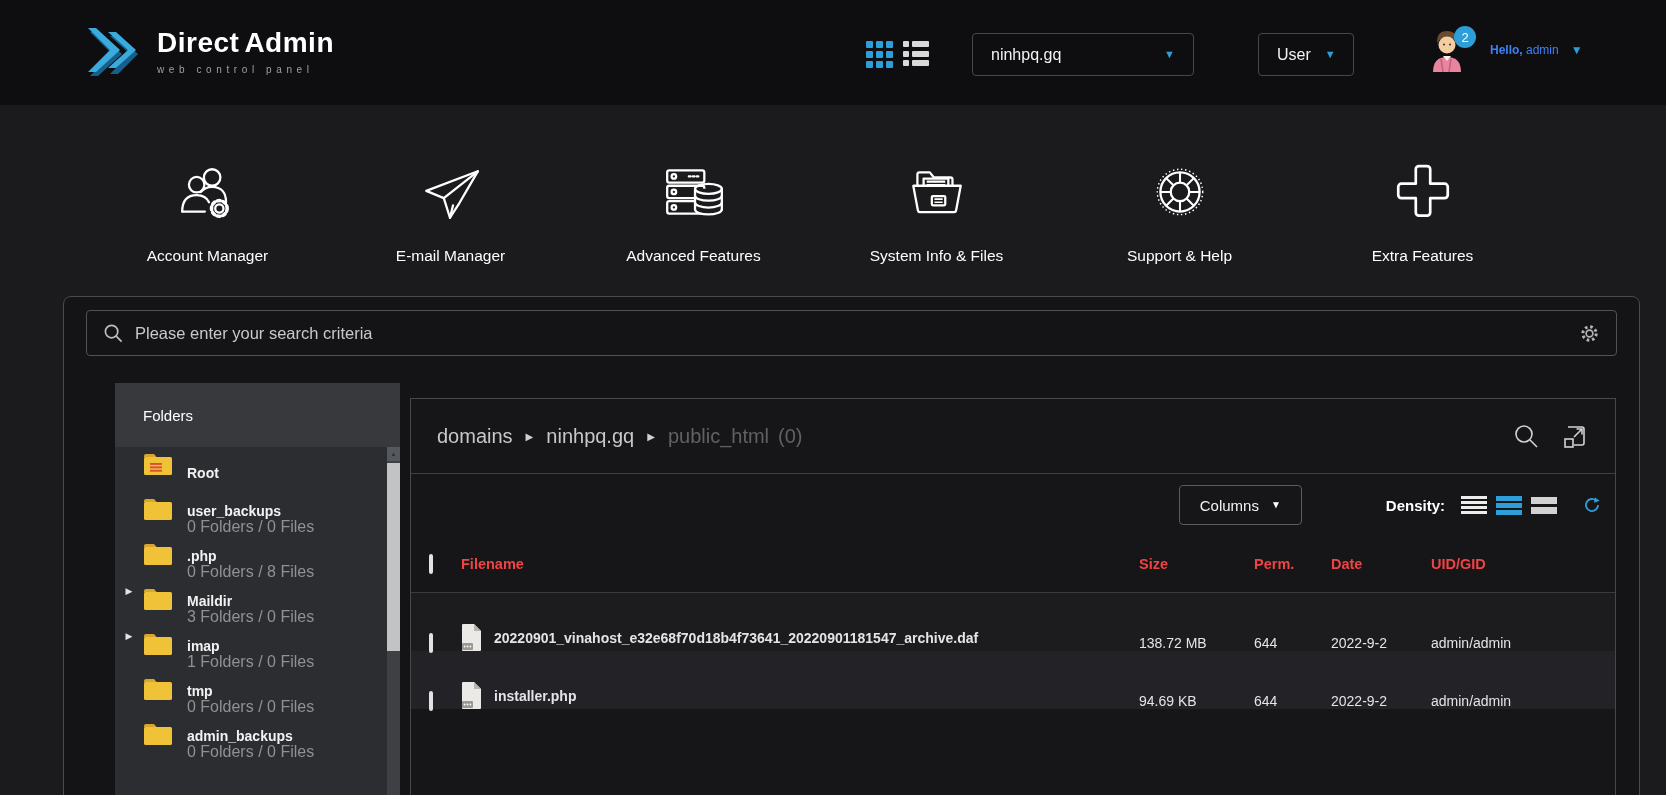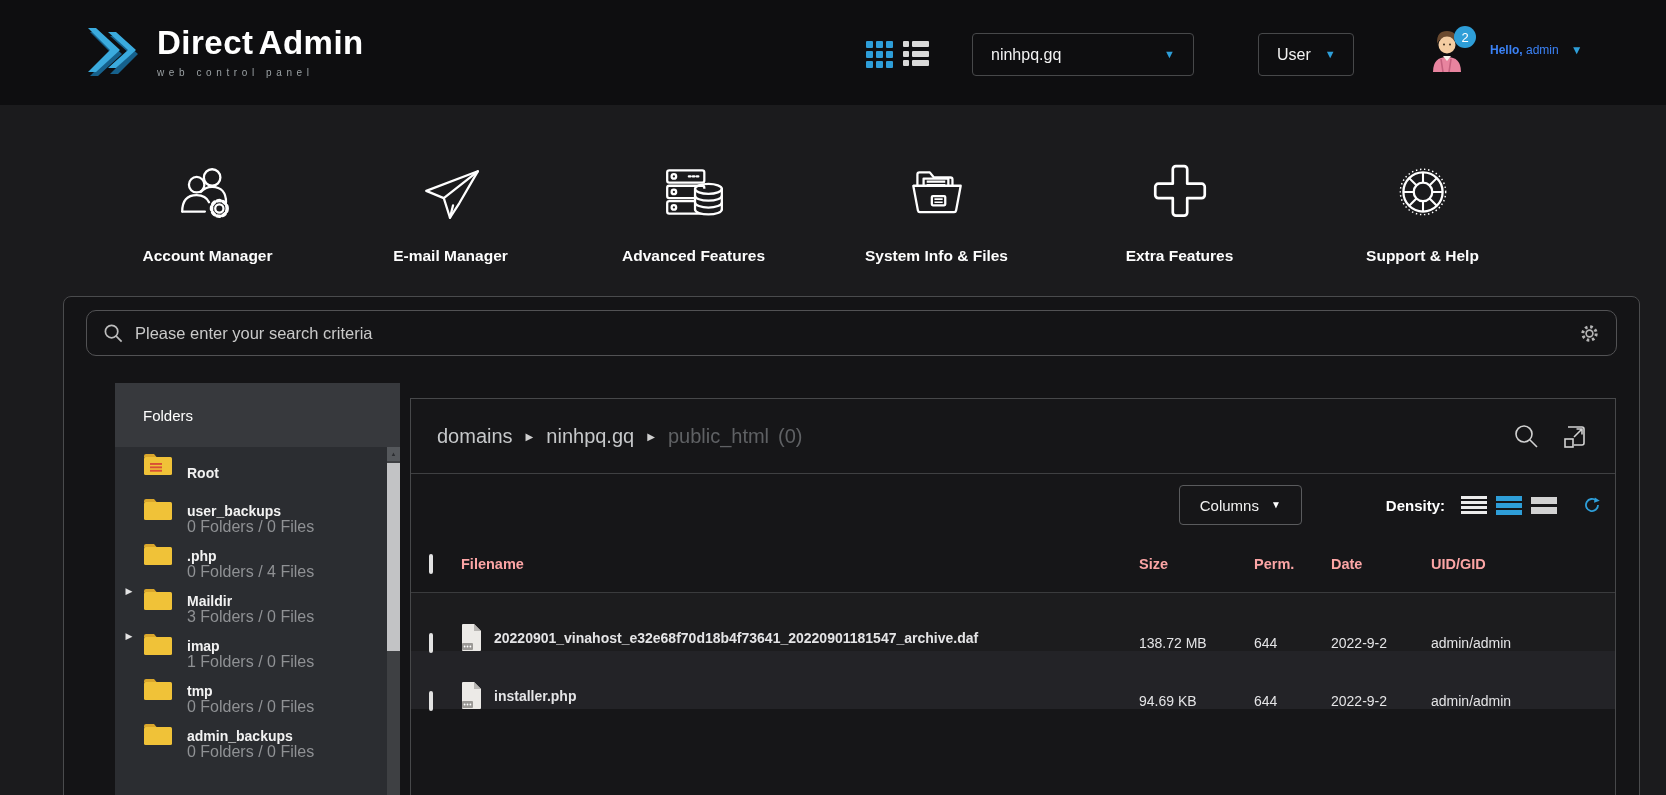--- a/index.html
+++ b/index.html
@@ -11,21 +11,21 @@
     position:relative;
   }
   svg { display:block; }
 
   
   .top-header {
     position:absolute; top:0; left:0; width:1666px; height:105px;
     background:#0e0e10;
   }
   .logo { position:absolute; left:84px; top:24px; display:flex; align-items:center; gap:15px; cursor:pointer; }
-  .logo-text .line1 { font-size:33px; font-weight:bold; color:#fff; letter-spacing:.5px; display:flex; }
+  .logo-text .line1 { font-size:28px; font-weight:bold; color:#fff; letter-spacing:.5px; display:flex; }
   .logo-text .line1 span + span { margin-left:5px; }
   .logo-text .line2 { font-size:10px; color:#9aa0a3; letter-spacing:4.6px; margin-top:3px; }
 
   .view-toggle-grid { position:absolute; left:866px; top:41px; }
   .view-toggle-list { position:absolute; left:903px; top:41px; }
   .grid-icon { display:grid; grid-template-columns:repeat(3,7px); grid-template-rows:repeat(3,7px); gap:3px; }
   .grid-icon i { background:#2e9ed8; border-radius:1px; }
   .list-icon { display:flex; flex-direction:column; gap:3.5px; }
   .list-icon .row { display:flex; gap:3px; align-items:center; }
   .list-icon .b { width:6px; height:6px; background:#d9d9d9; border-radius:1px; }
@@ -52,30 +52,30 @@
     display:flex; align-items:center; justify-content:center; z-index:2;
   }
   .hello { margin-left:22px; font-size:12px; color:#3b82f6; white-space:nowrap; }
   .hello b { font-weight:bold; }
   .user-area .caret { margin-left:12px; font-size:12px; }
 
   
   .nav-row { position:absolute; top:105px; left:86px; display:flex; }
   .nav-item { width:243px; display:flex; flex-direction:column; align-items:center; padding-top:48px; cursor:pointer; }
   .nav-item .icon-holder { height:82px; display:flex; align-items:center; justify-content:center; }
-  .nav-item .nav-label { margin-top:12px; font-size:15.5px; font-weight:bold; color:#fdfdfd; }
+  .nav-item .nav-label { margin-top:12px; font-size:15.5px; font-weight:normal; color:#fdfdfd; }
 
   
   .panel {
     position:absolute; left:63px; top:296px; width:1577px; height:560px;
     background:#141416; border:1px solid #4a4b4d; border-radius:8px;
   }
   .search-bar {
     position:absolute; left:22px; right:22px; top:13px; height:46px;
-    border:1px solid #525254; border-radius:10px;
+    border:1px solid #525254; border-radius:4px;
     display:flex; align-items:center; padding:0 16px; background:transparent;
   }
   .search-bar input {
     flex:1; background:transparent; border:none; outline:none;
     color:#dadada; font-size:16.5px; margin-left:11px;
     font-family:"Liberation Sans", sans-serif;
   }
   .search-bar input::placeholder { color:#c9c9c9; opacity:1; }
 
   
@@ -115,21 +115,21 @@
   .columns-btn .caret { color:#fff; font-size:10px; }
   .density-label { font-size:15px; font-weight:bold; color:#fff; margin-left:84px; }
   .density-icons { display:flex; align-items:center; margin-left:16px; gap:9px; }
   .dens { width:26px; display:flex; flex-direction:column; cursor:pointer; }
   .dens-1 { gap:2px; } .dens-1 i { height:3px; background:#ececec; }
   .dens-2 { gap:2px; } .dens-2 i { height:5px; background:#2e9ed8; }
   .dens-3 { gap:3px; } .dens-3 i { height:7px; background:#d2d2d2; }
   .refresh-btn { margin-left:26px; cursor:pointer; }
 
   
-  .tbl-header { height:57px; border-bottom:1px solid #3a3b3d; display:flex; align-items:center; font-weight:bold; font-size:14.5px; color:#fca5a5; }
+  .tbl-header { height:57px; border-bottom:1px solid #3a3b3d; display:flex; align-items:center; font-weight:bold; font-size:14.5px; color:#ef4444; }
   .tbl-row { height:58px; display:flex; align-items:flex-end; font-size:14px; color:#e4e4e6; cursor:pointer; }
   .tbl-row.odd { background:#1c1c1e; }
   .tbl-row.even { background:#232327; }
   .c-check { width:50px; padding-left:18px; }
   .checkbox { width:18px; height:18px; border:2px solid #e2e2e2; border-radius:2px; background:transparent; cursor:pointer; }
   .c-name { flex:1; display:flex; align-items:center; overflow:hidden; }
   .c-name .fname { font-weight:bold; white-space:nowrap; }
   .file-glyph { margin-right:12px; flex:none; }
   .c-size { width:115px; flex:none; }
   .c-perm { width:77px; flex:none; }
@@ -275,38 +275,38 @@
         <path d="M22 20 h18 M22 23.5 h18"></path>
         <path d="M9 24 h46 l-4.5 24 a2 2 0 0 1 -2 1.6 H15.5 a2 2 0 0 1 -2-1.6 Z" fill="#1b1b1d"></path>
         <rect x="27" y="34" width="13" height="9" rx="1"></rect>
         <path d="M29.5 37 h8 M29.5 40 h8" stroke-width="1.6"></path>
       </svg>
     </span>
     <span class="nav-label">System Info &amp; Files</span>
   </div>
   <div class="nav-item">
     <span class="icon-holder">
-      <svg width="66" height="66" viewBox="0 0 64 64" fill="none" stroke="#fff" stroke-width="2.6" stroke-linejoin="round">
-        <path d="M25 8 a3 3 0 0 1 3-3 h8 a3 3 0 0 1 3 3 v14 h14 a3 3 0 0 1 3 3 v8 a3 3 0 0 1 -3 3 H39 v14 a3 3 0 0 1 -3 3 h-8 a3 3 0 0 1 -3-3 V36 H11 a3 3 0 0 1 -3-3 v-8 a3 3 0 0 1 3-3 h14 Z"></path>
-      </svg>
-    </span>
-    <span class="nav-label">Extra Features</span>
-  </div>
-  <div class="nav-item">
-    <span class="icon-holder">
       <svg width="66" height="66" viewBox="0 0 64 64" fill="none" stroke="#fff">
         <circle cx="32" cy="30" r="22" stroke-width="1.4" stroke-dasharray="1.4 2.6"></circle>
         <circle cx="32" cy="30" r="19" stroke-width="2.2"></circle>
         <circle cx="32" cy="30" r="9" stroke-width="2.2"></circle>
         <circle cx="32" cy="30" r="14" stroke-width="9" stroke-dasharray="7.3 7.3" stroke-opacity="0"></circle>
         <path d="M32 11 V21 M32 39 V49 M13 30 H23 M41 30 H51 M18.6 16.6 L25.6 23.6 M38.4 36.4 L45.4 43.4 M45.4 16.6 L38.4 23.6 M25.6 36.4 L18.6 43.4" stroke-width="2"></path>
       </svg>
     </span>
     <span class="nav-label">Support &amp; Help</span>
   </div>
+  <div class="nav-item">
+    <span class="icon-holder">
+      <svg width="66" height="66" viewBox="0 0 64 64" fill="none" stroke="#fff" stroke-width="2.6" stroke-linejoin="round">
+        <path d="M25 8 a3 3 0 0 1 3-3 h8 a3 3 0 0 1 3 3 v14 h14 a3 3 0 0 1 3 3 v8 a3 3 0 0 1 -3 3 H39 v14 a3 3 0 0 1 -3 3 h-8 a3 3 0 0 1 -3-3 V36 H11 a3 3 0 0 1 -3-3 v-8 a3 3 0 0 1 3-3 h14 Z"></path>
+      </svg>
+    </span>
+    <span class="nav-label">Extra Features</span>
+  </div>
 </div>
 
 <div class="panel">
 
   <div class="search-bar">
     <span>
       <svg width="21" height="21" viewBox="0 0 22 22" fill="none" stroke="#bdbdbd" stroke-width="1.8">
         <circle cx="9" cy="9" r="6.5"></circle>
           <path d="M13.8 13.8 L19.5 19.5"></path>
       </svg>
@@ -360,21 +360,21 @@
       <div class="folder-item">
         <span class="arrow-slot"></span>
         <span class="folder-glyph">
           <svg width="30" height="25" viewBox="0 0 30 25">
               <path d="M1 5 a2 2 0 0 1 2-2 h8 l3 3.5 H1 Z" fill="#d9a62b"></path>
               <rect x="1" y="6" width="28" height="18" rx="1.5" fill="#f0c238"></rect>
             </svg>
         </span>
         <span class="folder-text">
           <span class="folder-name">.php</span>
-          <span class="folder-meta">0 Folders / 4 Files</span>
+          <span class="folder-meta">0 Folders / 8 Files</span>
         </span>
       </div>
 
       <div class="folder-item">
         <span class="arrow-slot">▶</span>
         <span class="folder-glyph">
           <svg width="30" height="25" viewBox="0 0 30 25">
               <path d="M1 5 a2 2 0 0 1 2-2 h8 l3 3.5 H1 Z" fill="#d9a62b"></path>
               <rect x="1" y="6" width="28" height="18" rx="1.5" fill="#f0c238"></rect>
             </svg>

